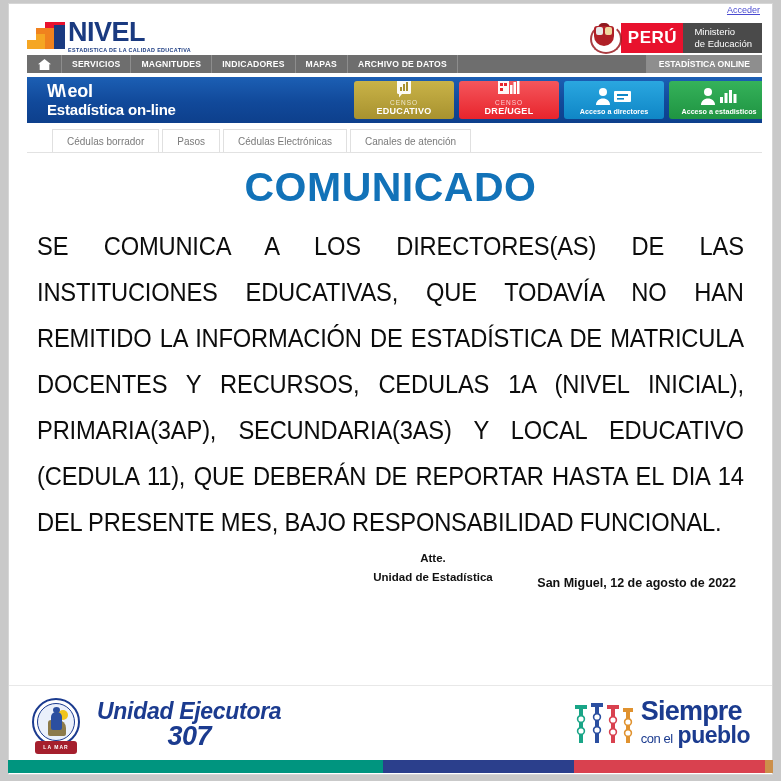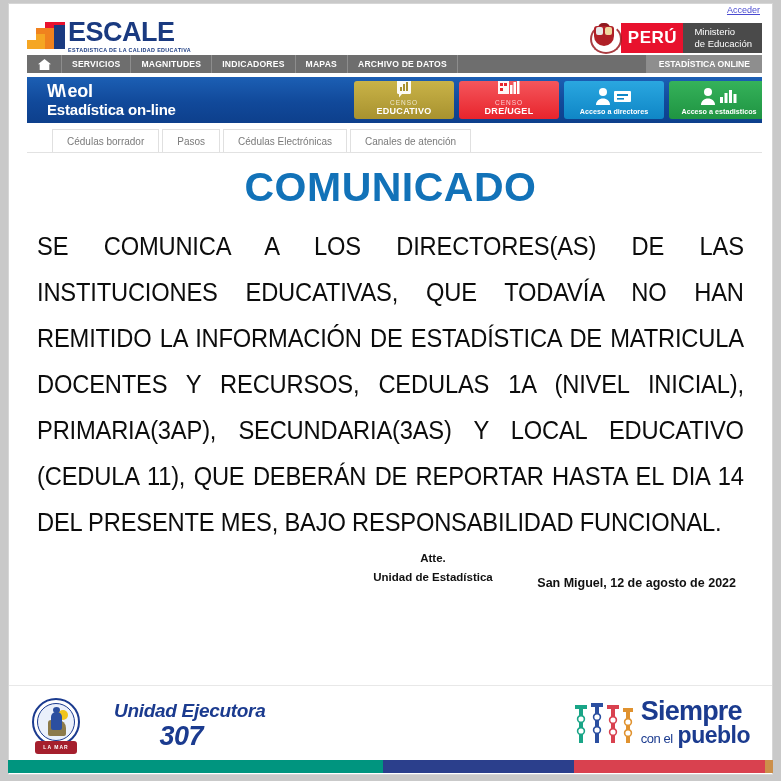--- a/index.html
+++ b/index.html
@@ -210,21 +210,21 @@
   }
   .emblem .band{
     position:absolute;left:6px;bottom:0px;width:42px;height:13px;
     background:#a51f2d;border-radius:3px;
   }
   .emblem .band span{
     display:block;color:#fff;font-size:5px;font-weight:bold;text-align:center;
     line-height:13px;letter-spacing:1px;font-family:"Liberation Sans", sans-serif;
   }
   .ue-txt{margin-left:14px;color:#1b3b8f;font-family:"Liberation Sans", sans-serif;}
-  .ue-txt .l1{font-size:19px;font-weight:bold;font-style:italic;line-height:22px;letter-spacing:-0.3px;margin-left:17px;}
+  .ue-txt .l1{font-size:23px;font-weight:bold;font-style:italic;line-height:22px;letter-spacing:-0.3px;}
   .ue-txt .l2{font-size:27px;font-weight:bold;font-style:italic;line-height:28px;text-align:center;letter-spacing:-0.5px;}
 
   .siempre{
     position:absolute;right:22px;top:12px;display:flex;align-items:flex-end;
   }
   .siempre .glyphs{width:68px;height:50px;position:relative;margin-right:6px;}
   .siempre .s-txt{color:#1b3b8f;font-family:"Liberation Sans", sans-serif;}
   .siempre .s1{font-size:27px;font-weight:bold;line-height:27px;letter-spacing:-0.8px;}
   .siempre .s2{font-size:20px;line-height:21px;letter-spacing:-0.5px;}
   .siempre .s2 b{font-size:23px;font-weight:bold;}
@@ -249,21 +249,21 @@
       <div class="stairs">
         <i style="left:0;top:20px;width:9px;height:9px;background:#f5a623;"></i>
         <i style="left:9px;top:14px;width:9px;height:15px;background:#f5a623;"></i>
         <i style="left:18px;top:8px;width:9px;height:21px;background:#f0821e;"></i>
         <i style="left:9px;top:8px;width:9px;height:6px;background:#f0821e;"></i>
         <i style="left:18px;top:2px;width:9px;height:6px;background:#e8112d;"></i>
         <i style="left:27px;top:2px;width:11px;height:27px;background:#1a3a80;"></i>
         <i style="left:27px;top:2px;width:11px;height:3px;background:#e8112d;"></i>
       </div>
       <div class="wordmark">
-        <div class="big">ESCALE</div>
+        <div class="big">NIVEL</div>
         <div class="small">ESTADISTICA DE LA CALIDAD EDUCATIVA</div>
       </div>
     </div>
 
     <div class="gob">
       <div class="escudo">
         <div class="wreath"></div>
         <div class="crest"></div>
         <div class="shield"></div>
       </div>

